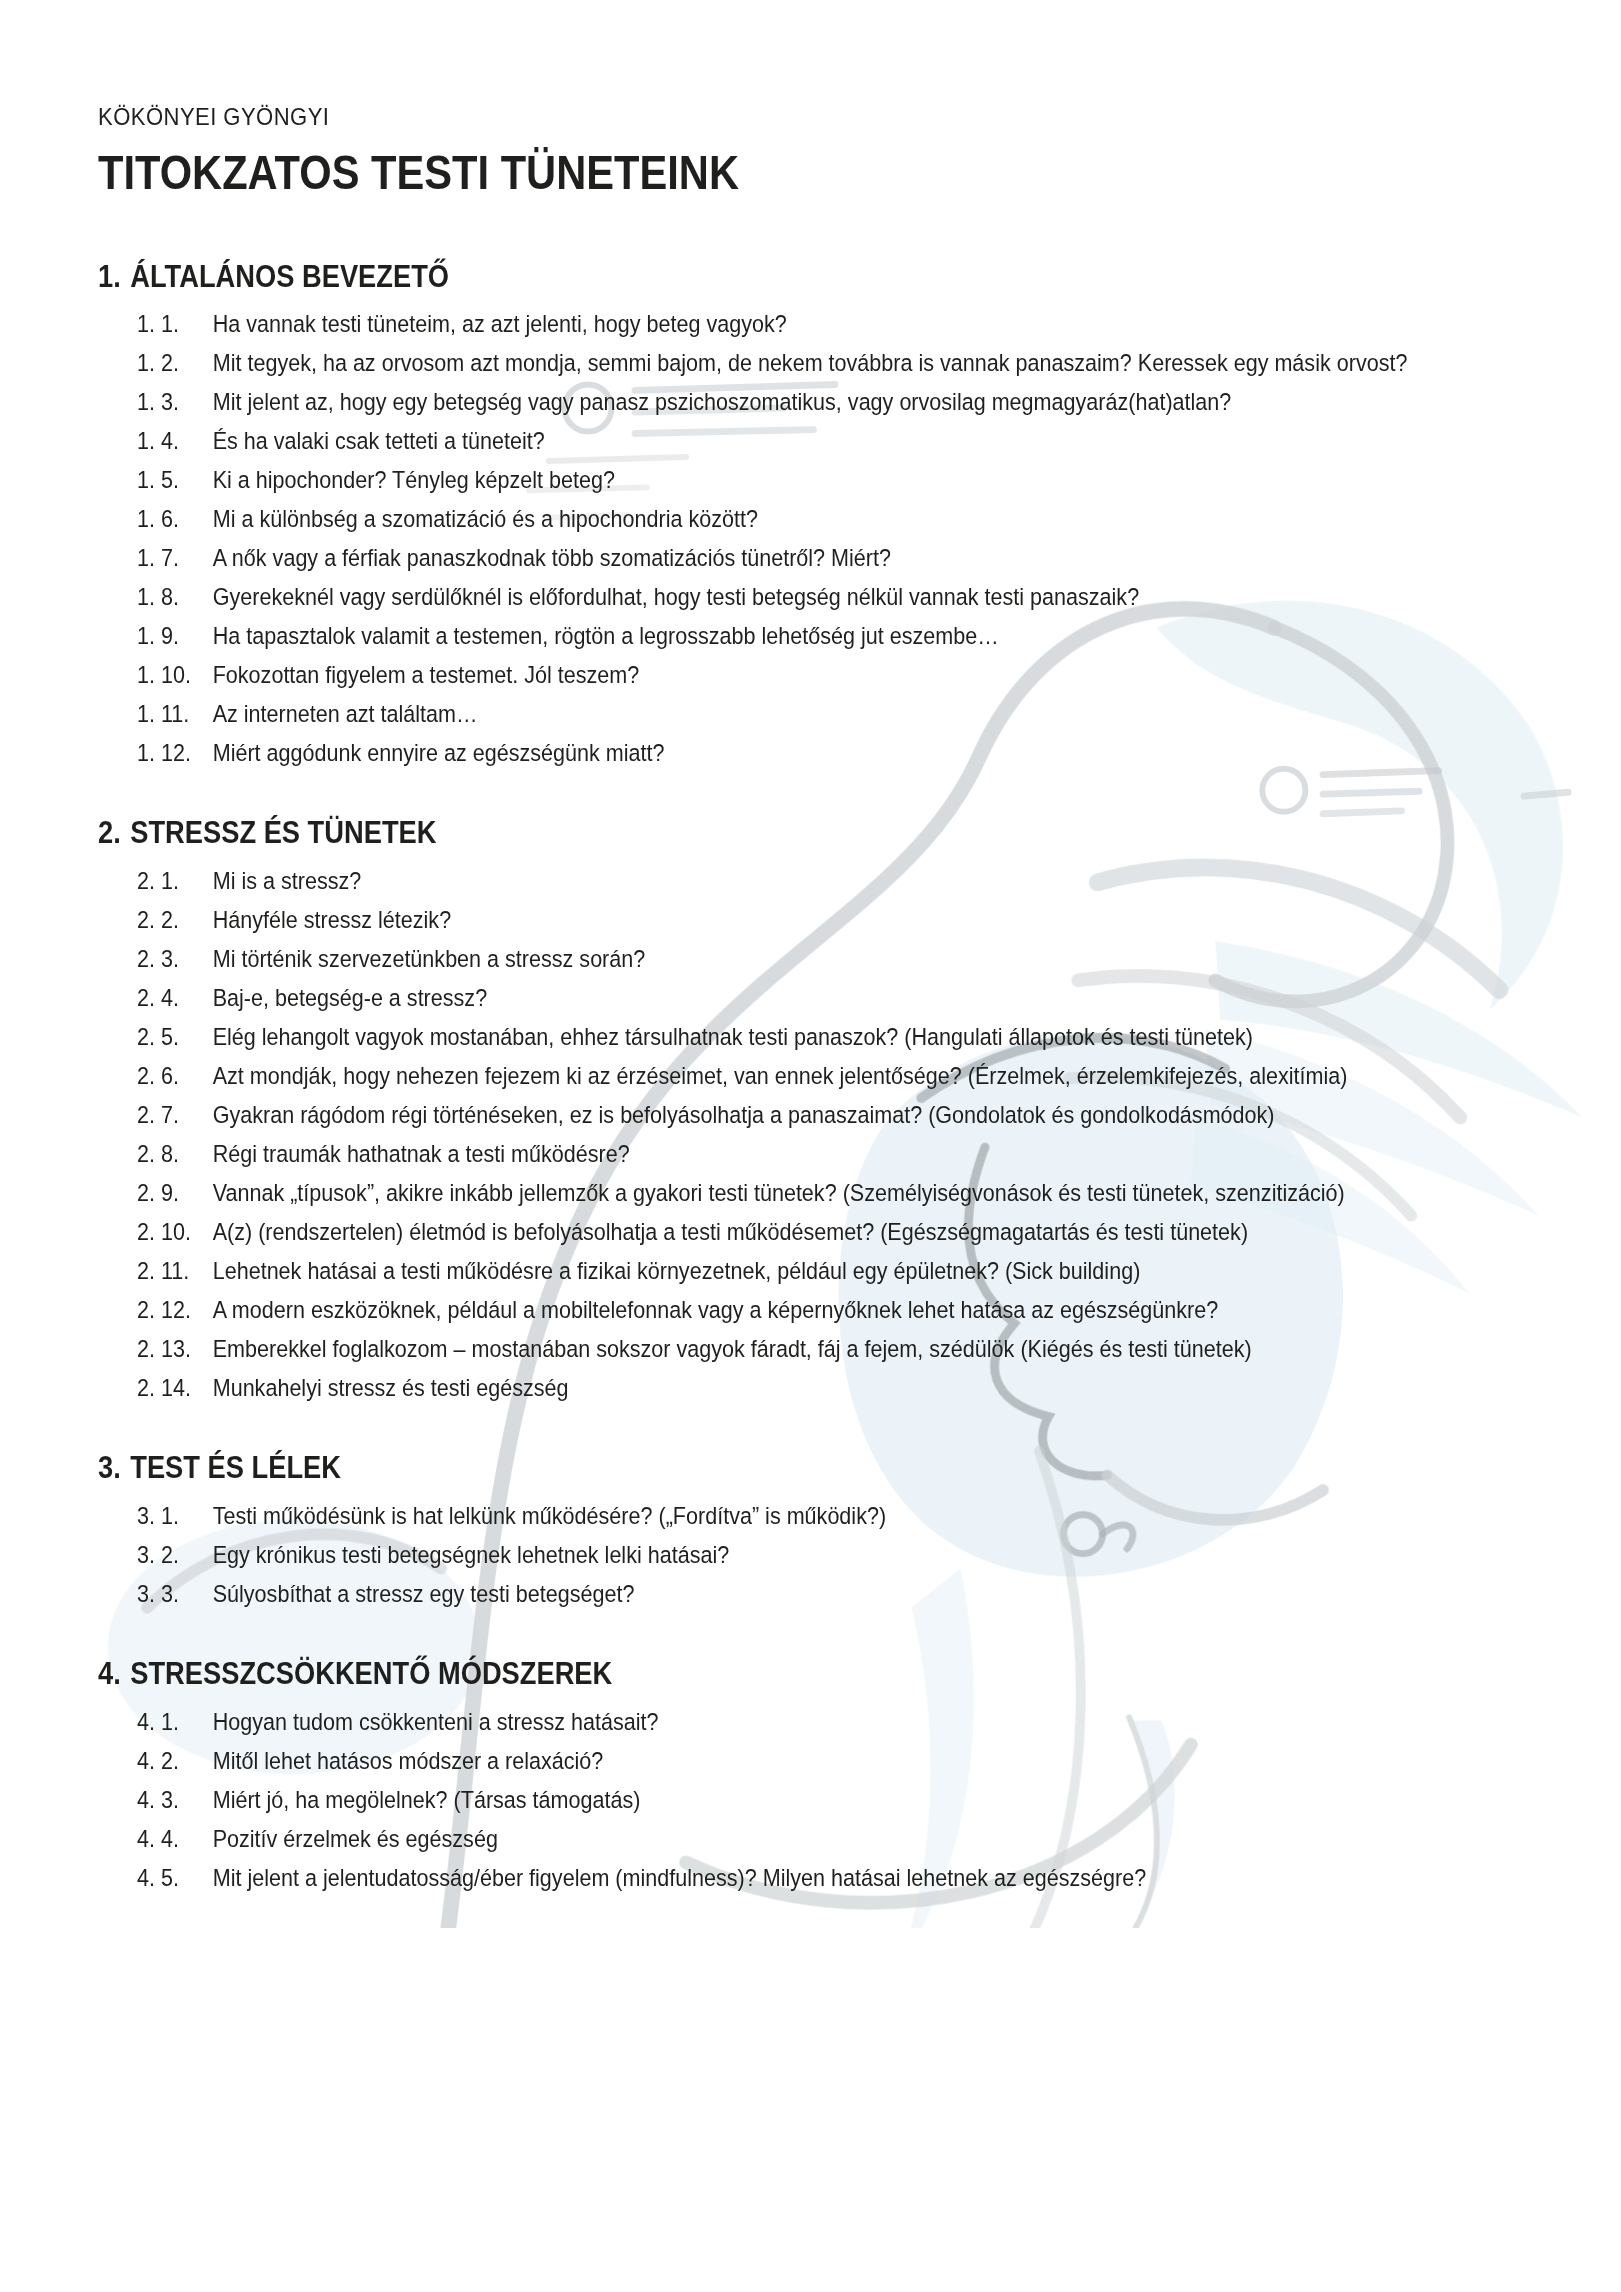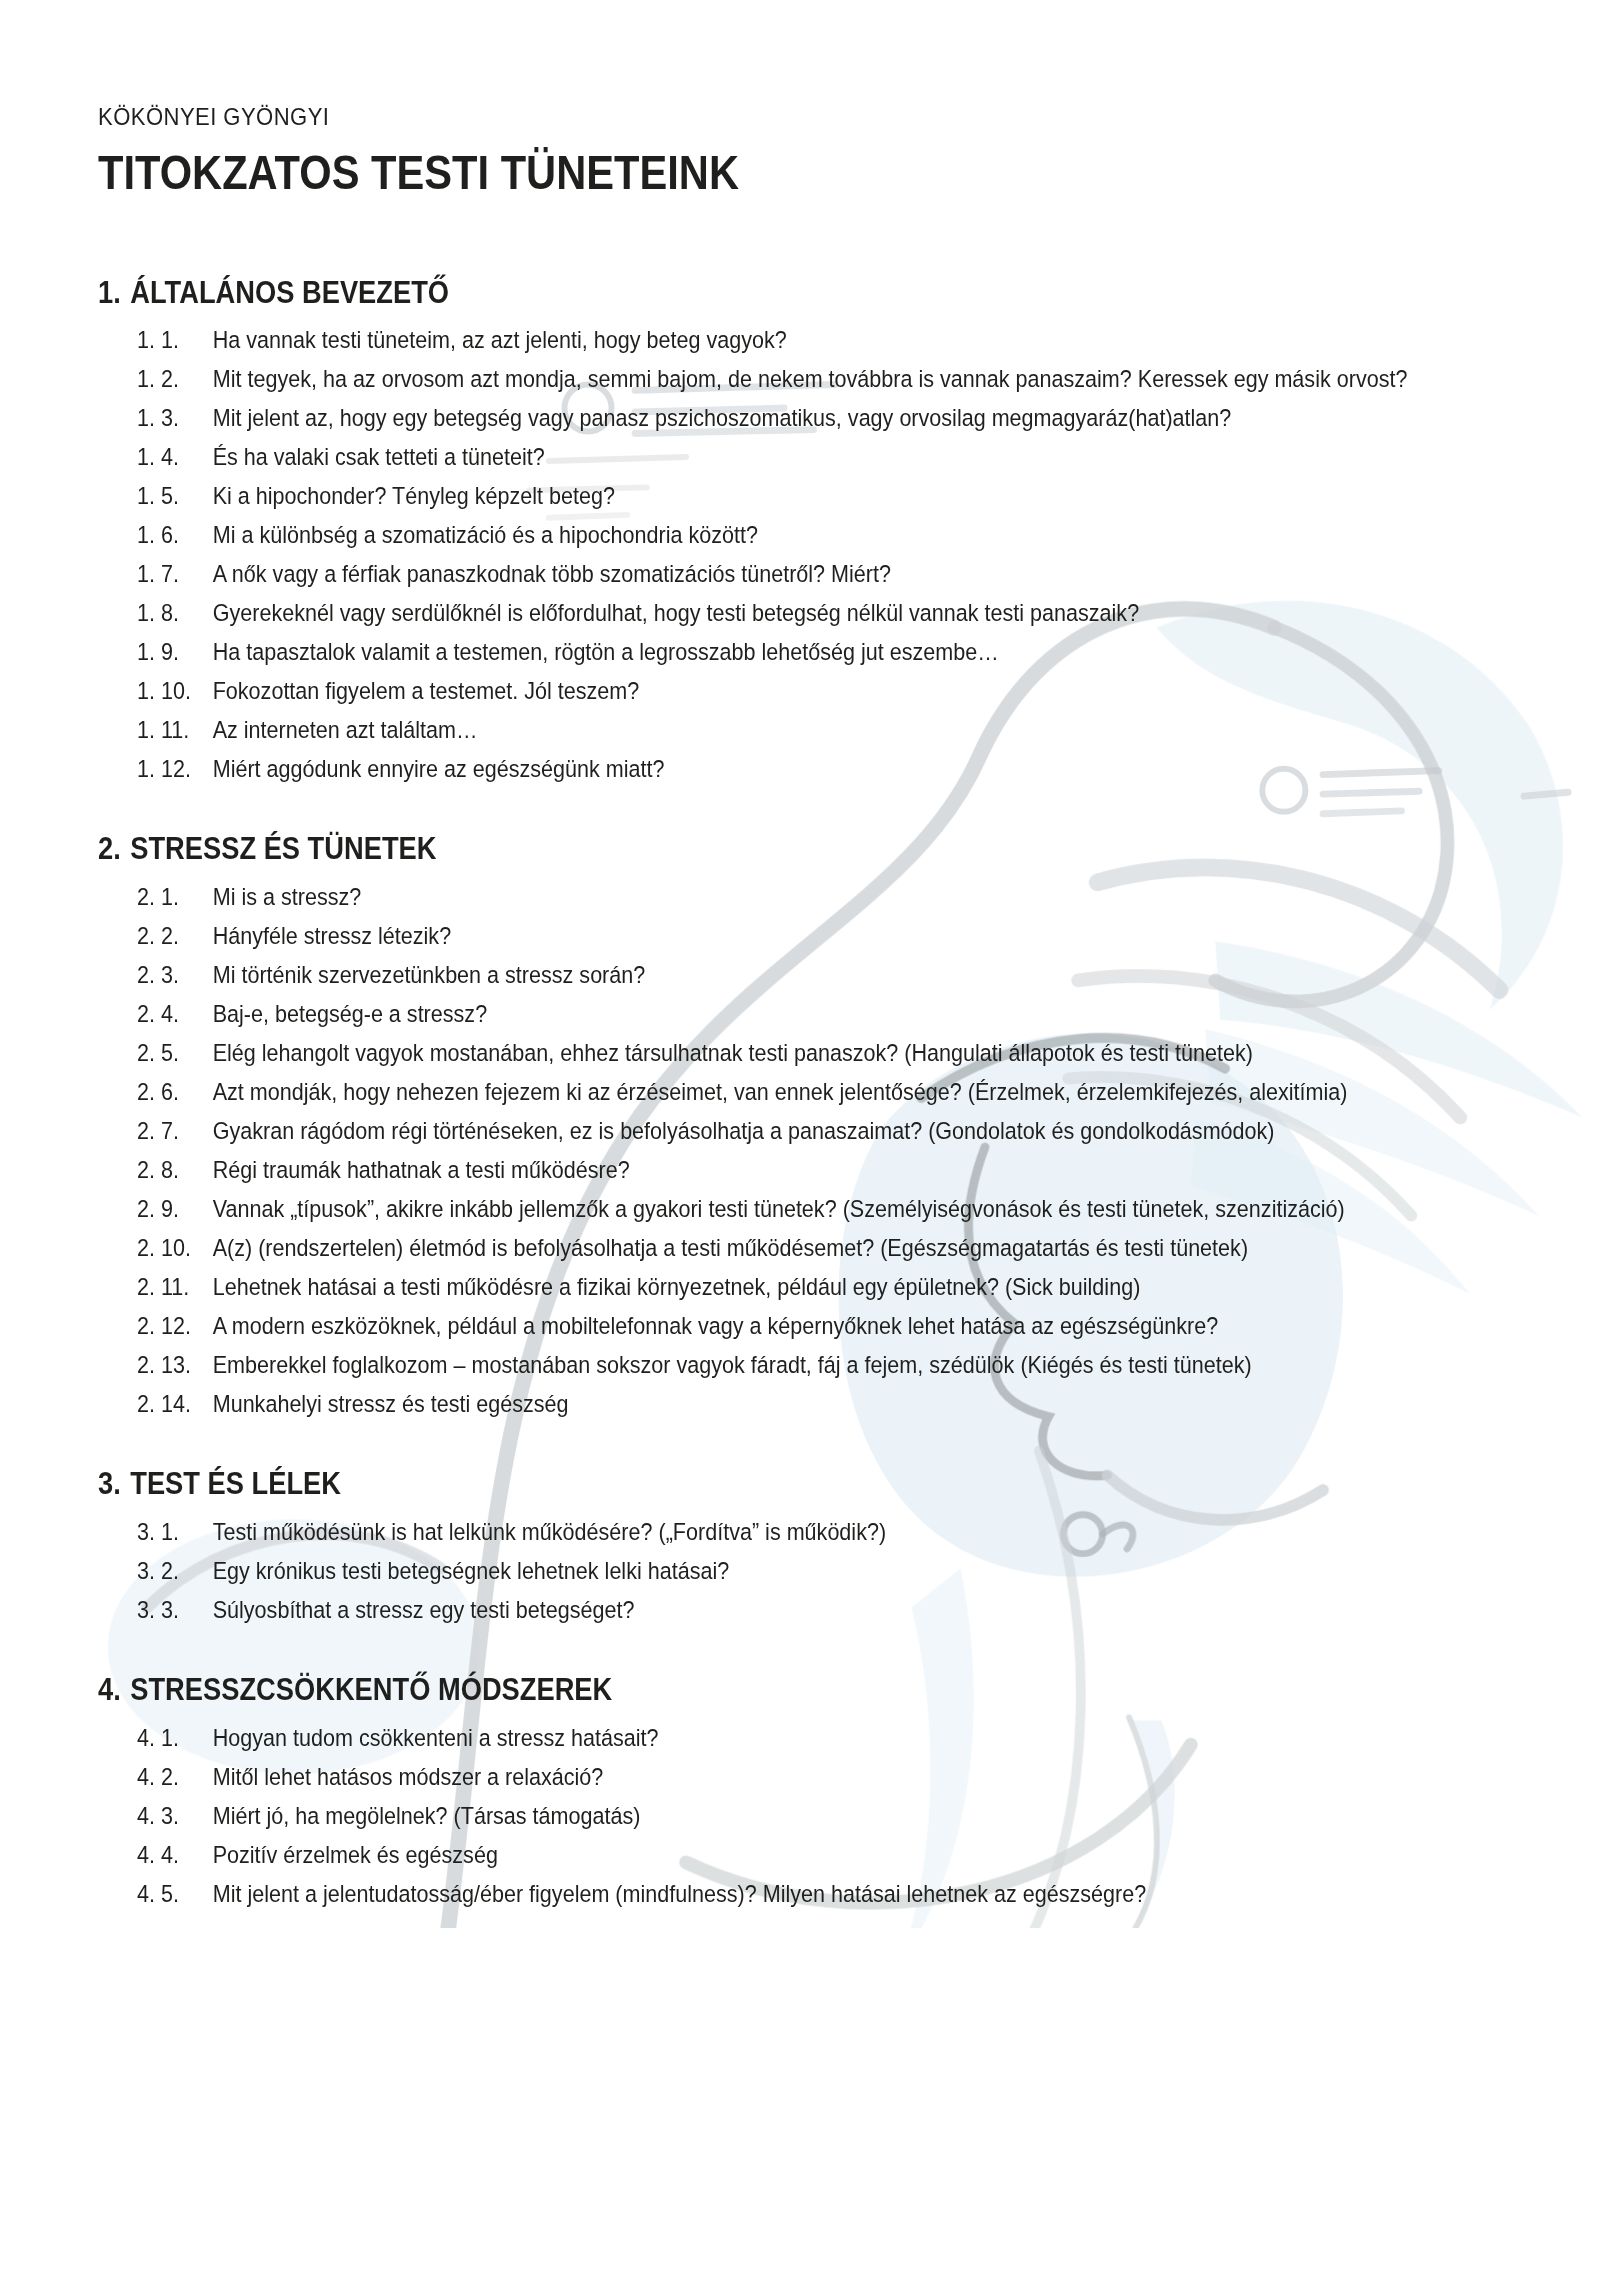--- a/index.html
+++ b/index.html
@@ -42,21 +42,21 @@
   .title {
     font-size: 49px;
     line-height: 55px;
     font-weight: 700;
     margin: 13.7px 0 0 0;
     transform: scaleX(0.85);
     transform-origin: 0 50%;
     white-space: nowrap;
   }
   .section { margin-top: 42px; }
-  .section:first-of-type { margin-top: 74px; }
+  .section:first-of-type { margin-top: 58px; }
   .section-heading {
     font-size: 31px;
     line-height: 37px;
     font-weight: 700;
     margin: 0 0 9.8px 0;
     transform: scaleX(0.88);
     transform-origin: 0 50%;
     white-space: nowrap;
   }
   .section-heading .sec-num { margin-right: 10.8px; }

